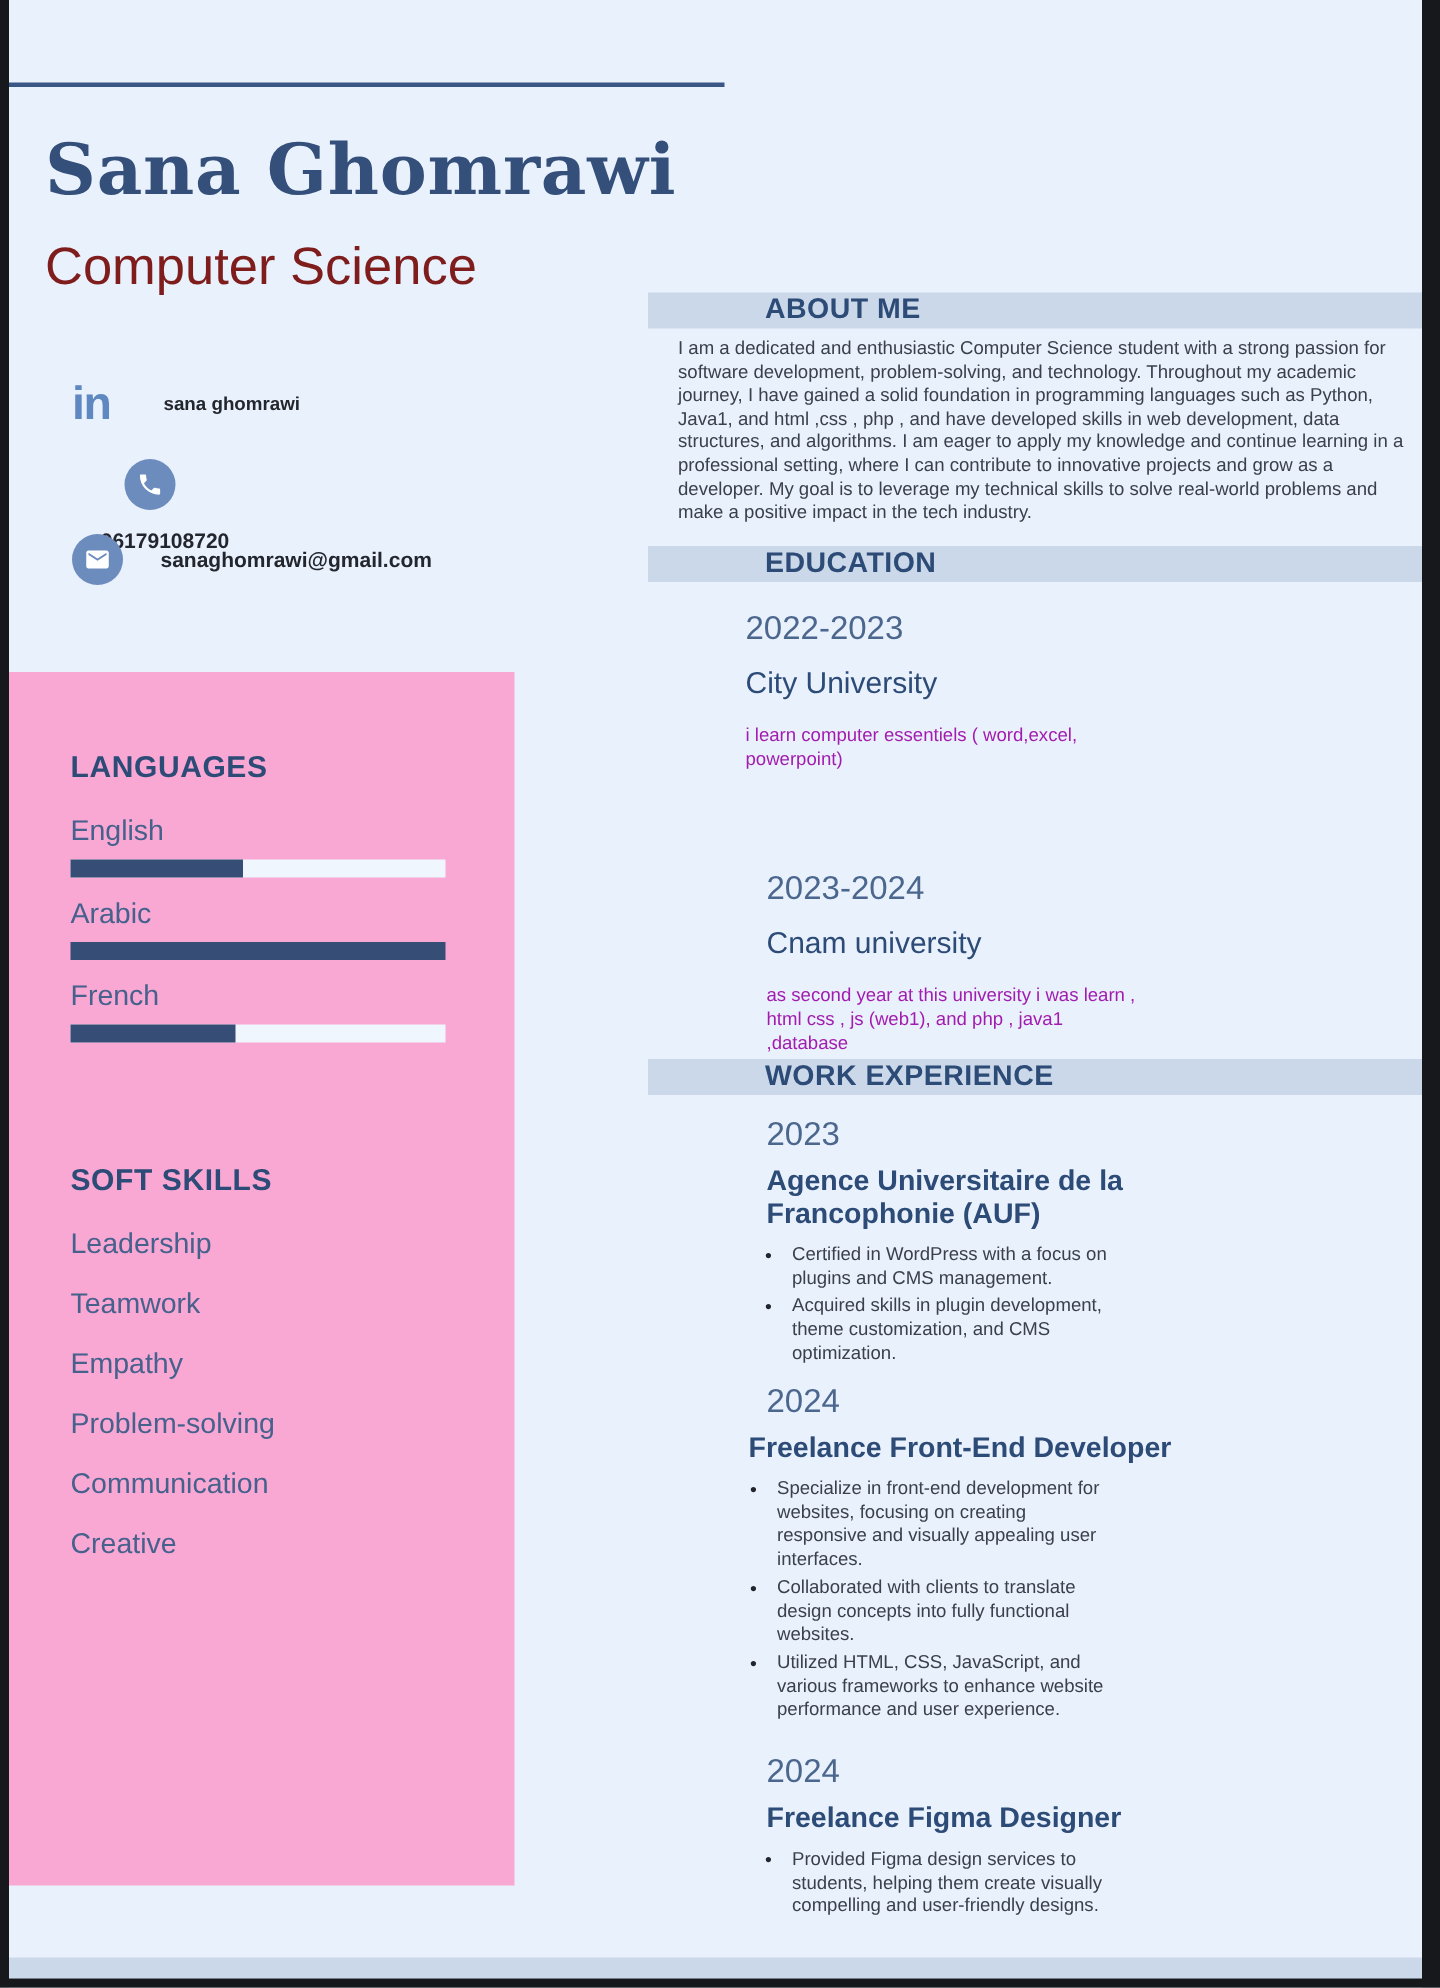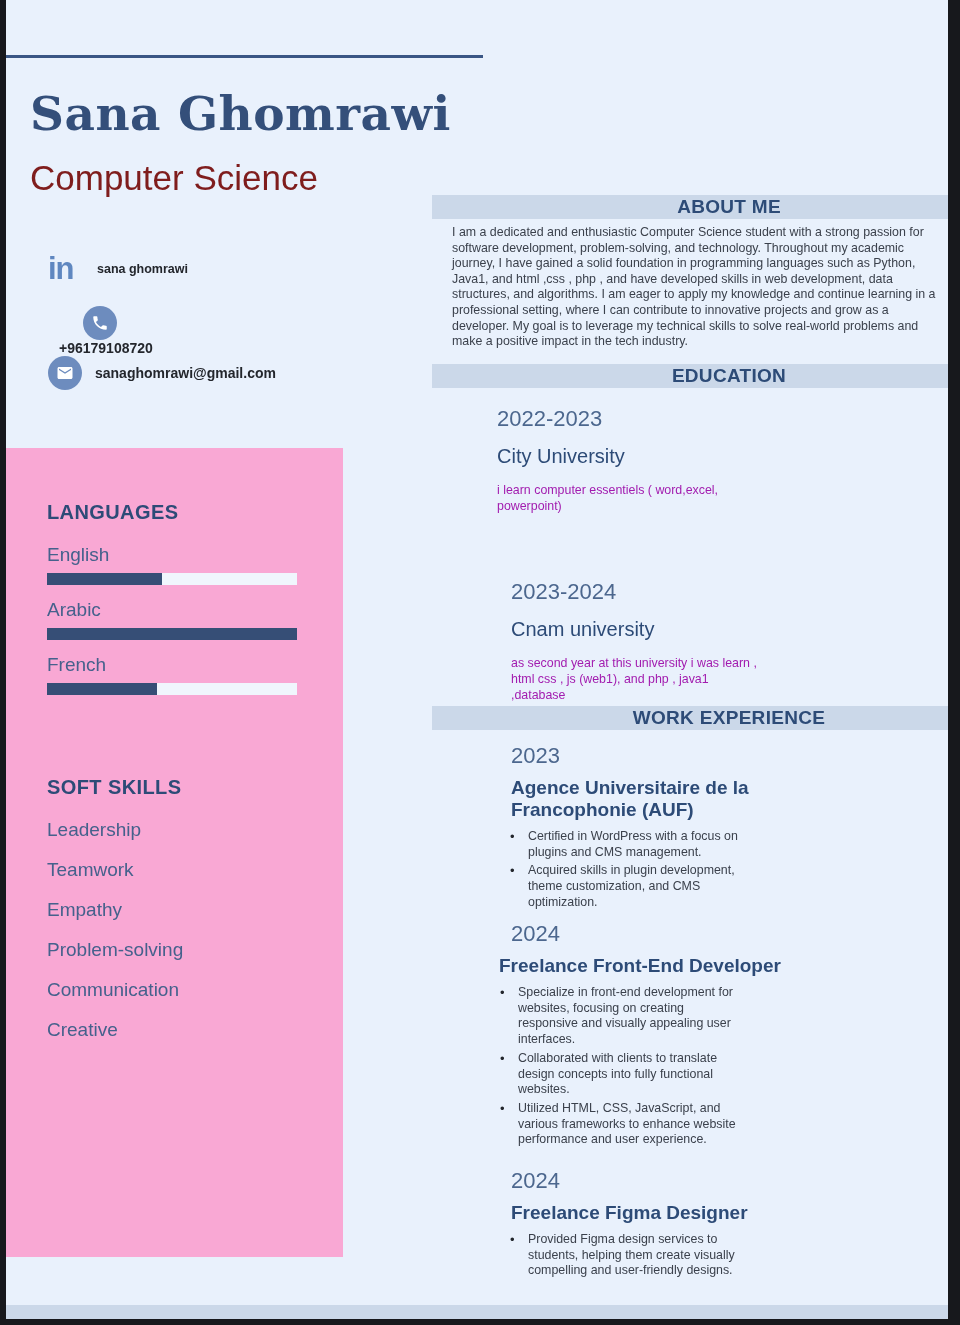--- a/index.html
+++ b/index.html
@@ -15,21 +15,21 @@
   .top-rule{position:absolute;left:6px;top:55px;width:477px;height:3px;background:#3a5685;}
   .bottom-band{position:absolute;left:6px;top:1305px;width:942px;height:14px;background:#cbd8e9;}
 
   
   .name{position:absolute;left:30px;top:88px;font-family:"DejaVu Serif",serif;
     font-weight:700;font-size:47px;line-height:52px;color:#344f7a;letter-spacing:.5px;}
   .subtitle{position:absolute;left:30px;top:158px;font-size:35px;line-height:40px;
     color:#7f1d1d;font-weight:400;}
 
   
-  .contact-row{position:absolute;left:48px;display:flex;align-items:center;}
+  .contact-row{position:absolute;left:48px;display:flex;align-items:center;gap:12px;}
   .row-linkedin{top:252px;}
   .row-phone{top:306px;flex-direction:column;}
   .row-email{top:356px;}
   .icon-circle{width:34px;height:34px;border-radius:50%;background:#6d8cbe;
     display:flex;align-items:center;justify-content:center;flex:0 0 34px;}
   .icon-circle svg{display:block;}
   .linkedin-glyph{width:34px;flex:0 0 34px;font-size:31px;font-weight:800;color:#5f87c0;
     line-height:34px;letter-spacing:-1px;font-family:"Liberation Sans",sans-serif;}
   .contact-label{color:#23262c;}
   .lbl-linkedin{margin-left:15px;font-size:12.5px;font-weight:600;}
@@ -47,21 +47,21 @@
   .bar{width:250px;height:12px;background:#f0f6fd;margin-bottom:13px;}
   .bar-fill{height:100%;background:#364e76;}
   .skill{font-size:19px;line-height:23px;color:#45618c;margin-bottom:17px;}
 
   
   .section-band{position:absolute;left:432px;width:516px;height:24px;background:#cbd8e9;}
   .band-about{top:195px;}
   .band-education{top:364px;}
   .band-work{top:706px;}
   .section-heading{font-size:19px;font-weight:700;color:#2d4b77;line-height:24px;
-    padding-left:78px;letter-spacing:.3px;text-align:center;}
+    padding-left:78px;letter-spacing:.3px;}
   .about-text{position:absolute;left:452px;top:225px;width:486px;
     font-size:12.4px;line-height:15.6px;color:#3b414c;}
 
   .rc-item{position:absolute;left:497px;width:340px;}
   .edu-0{top:406px;} .edu-1{top:579px;}
   .work-0{top:743px;} .work-1{top:921px;} .work-2{top:1168px;}
   .item-years{font-size:22px;line-height:26px;color:#4c678e;margin-bottom:12px;}
   .school{font-size:20px;line-height:24px;font-weight:400;color:#2d4b77;margin-bottom:14px;}
   .desc{font-size:12.4px;line-height:16px;color:#a21caf;width:252px;}
   .indent{margin-left:14px;}

